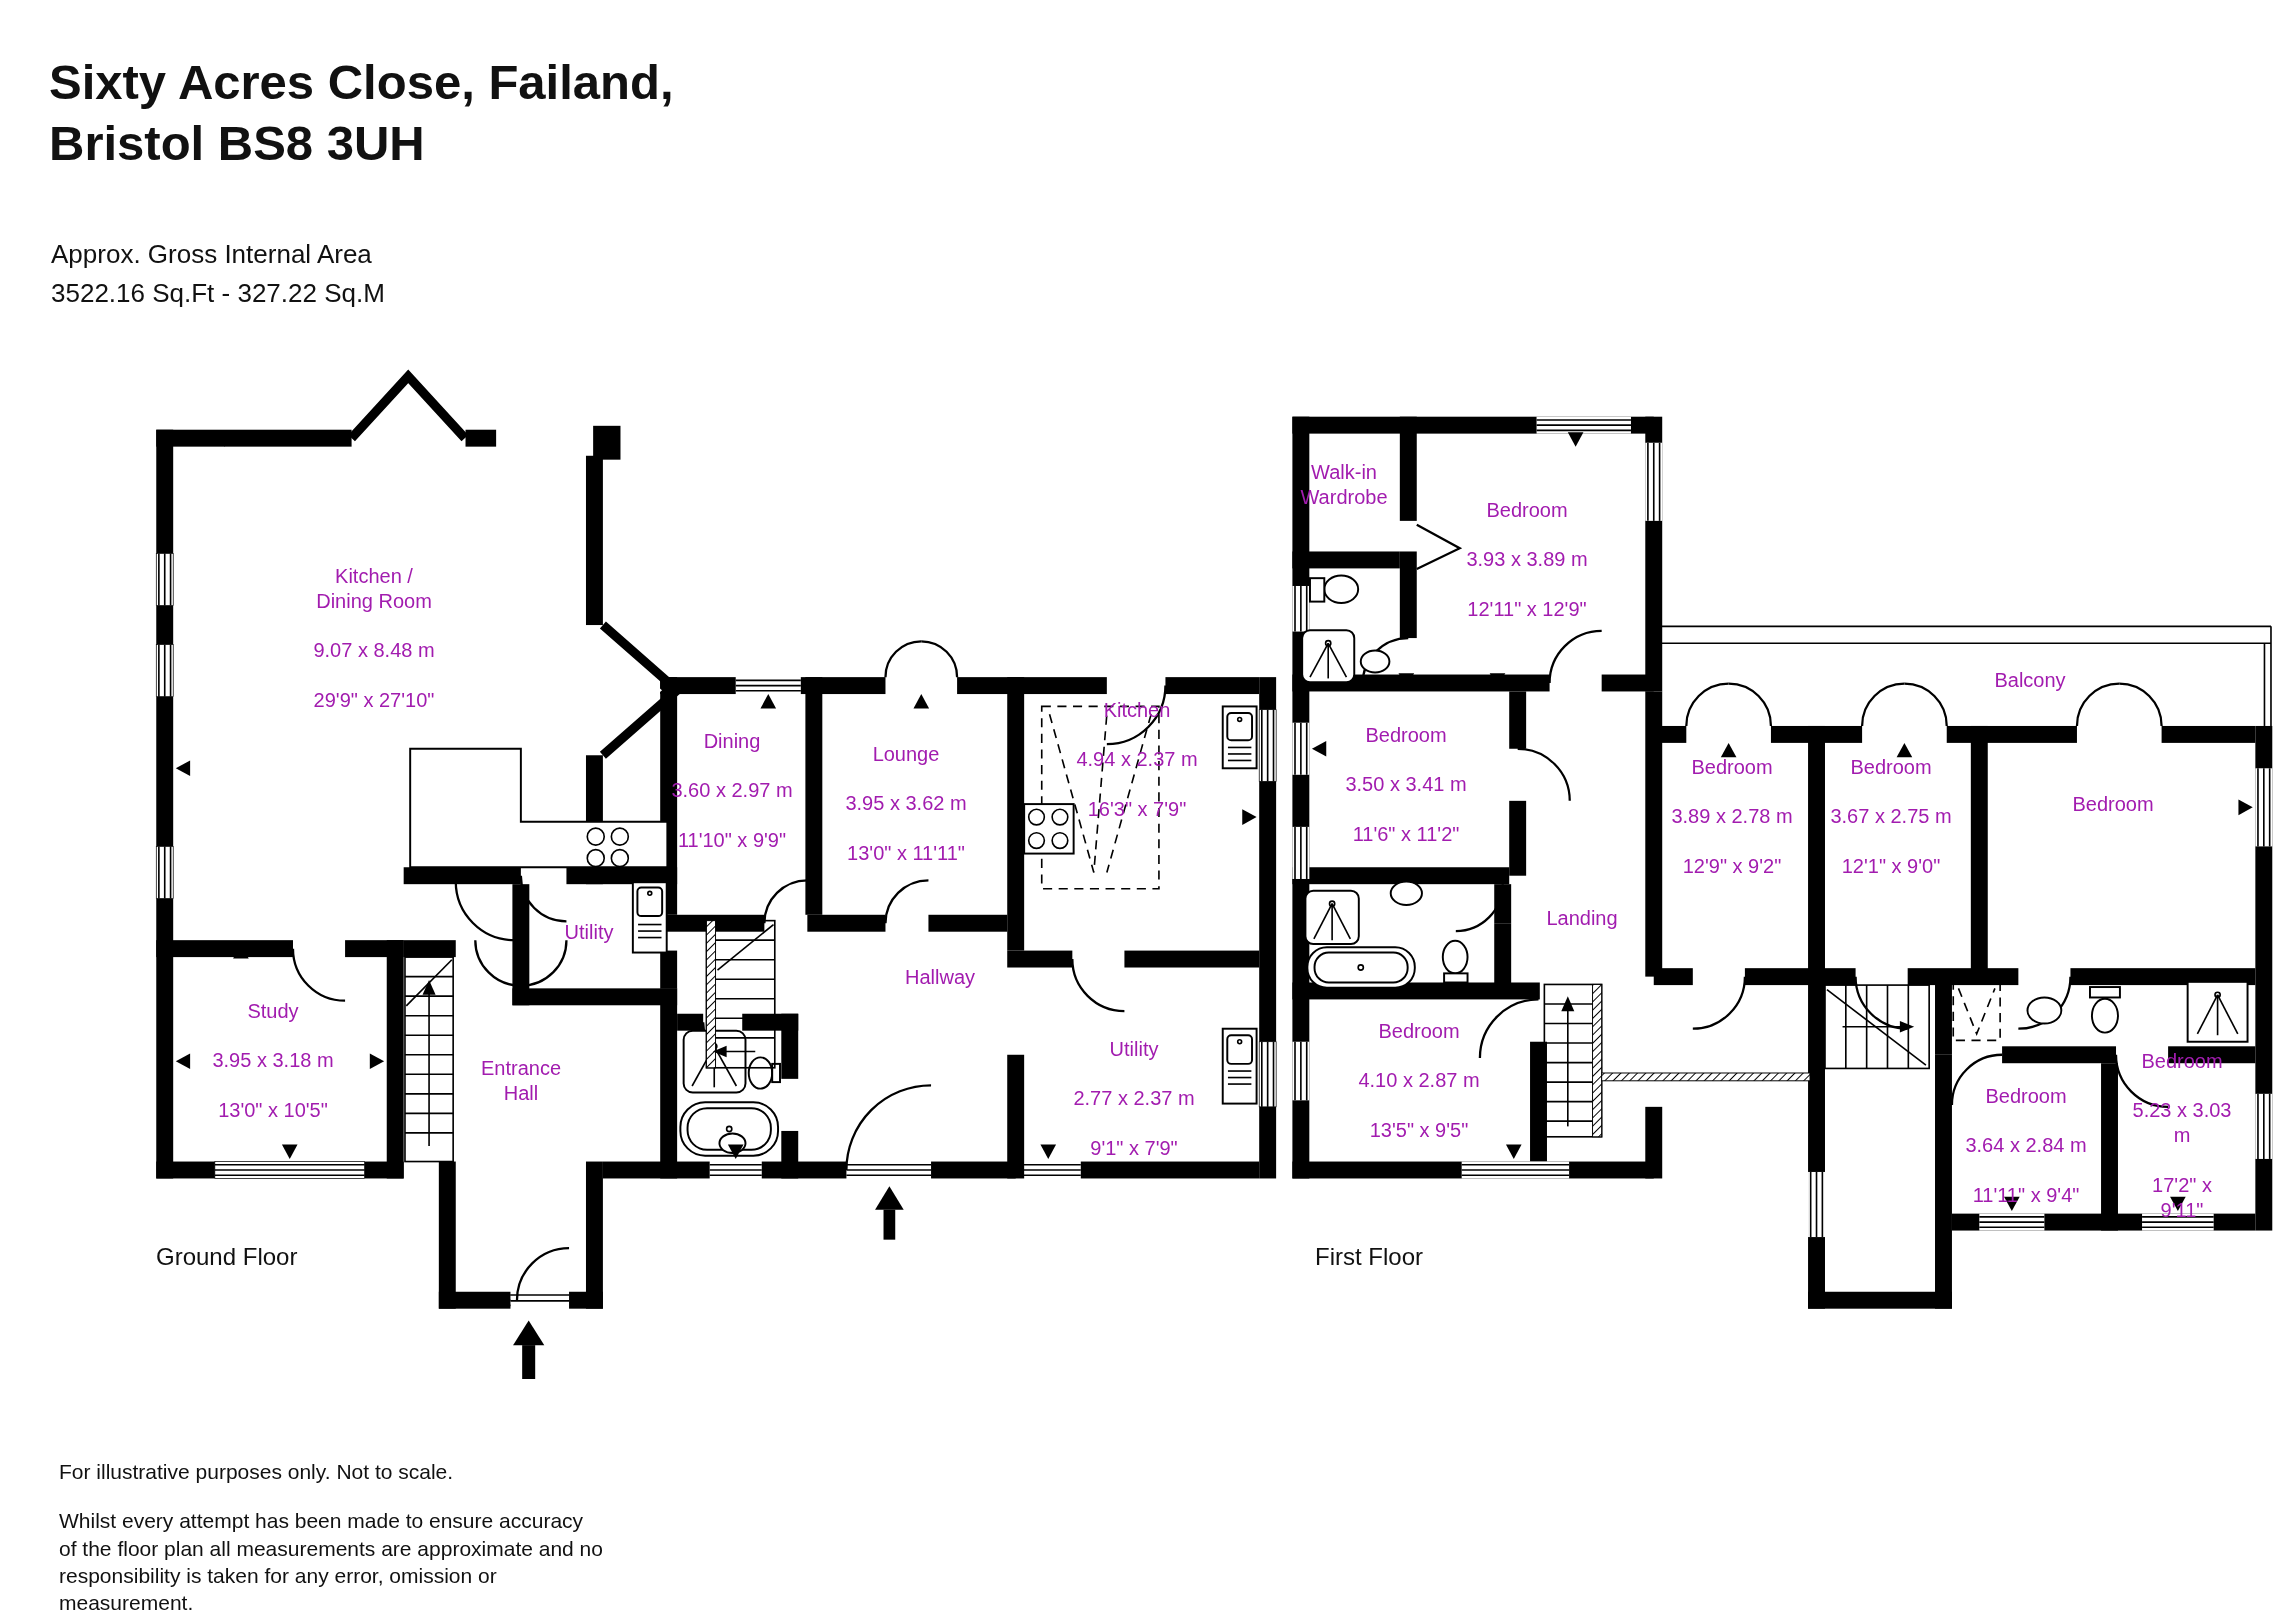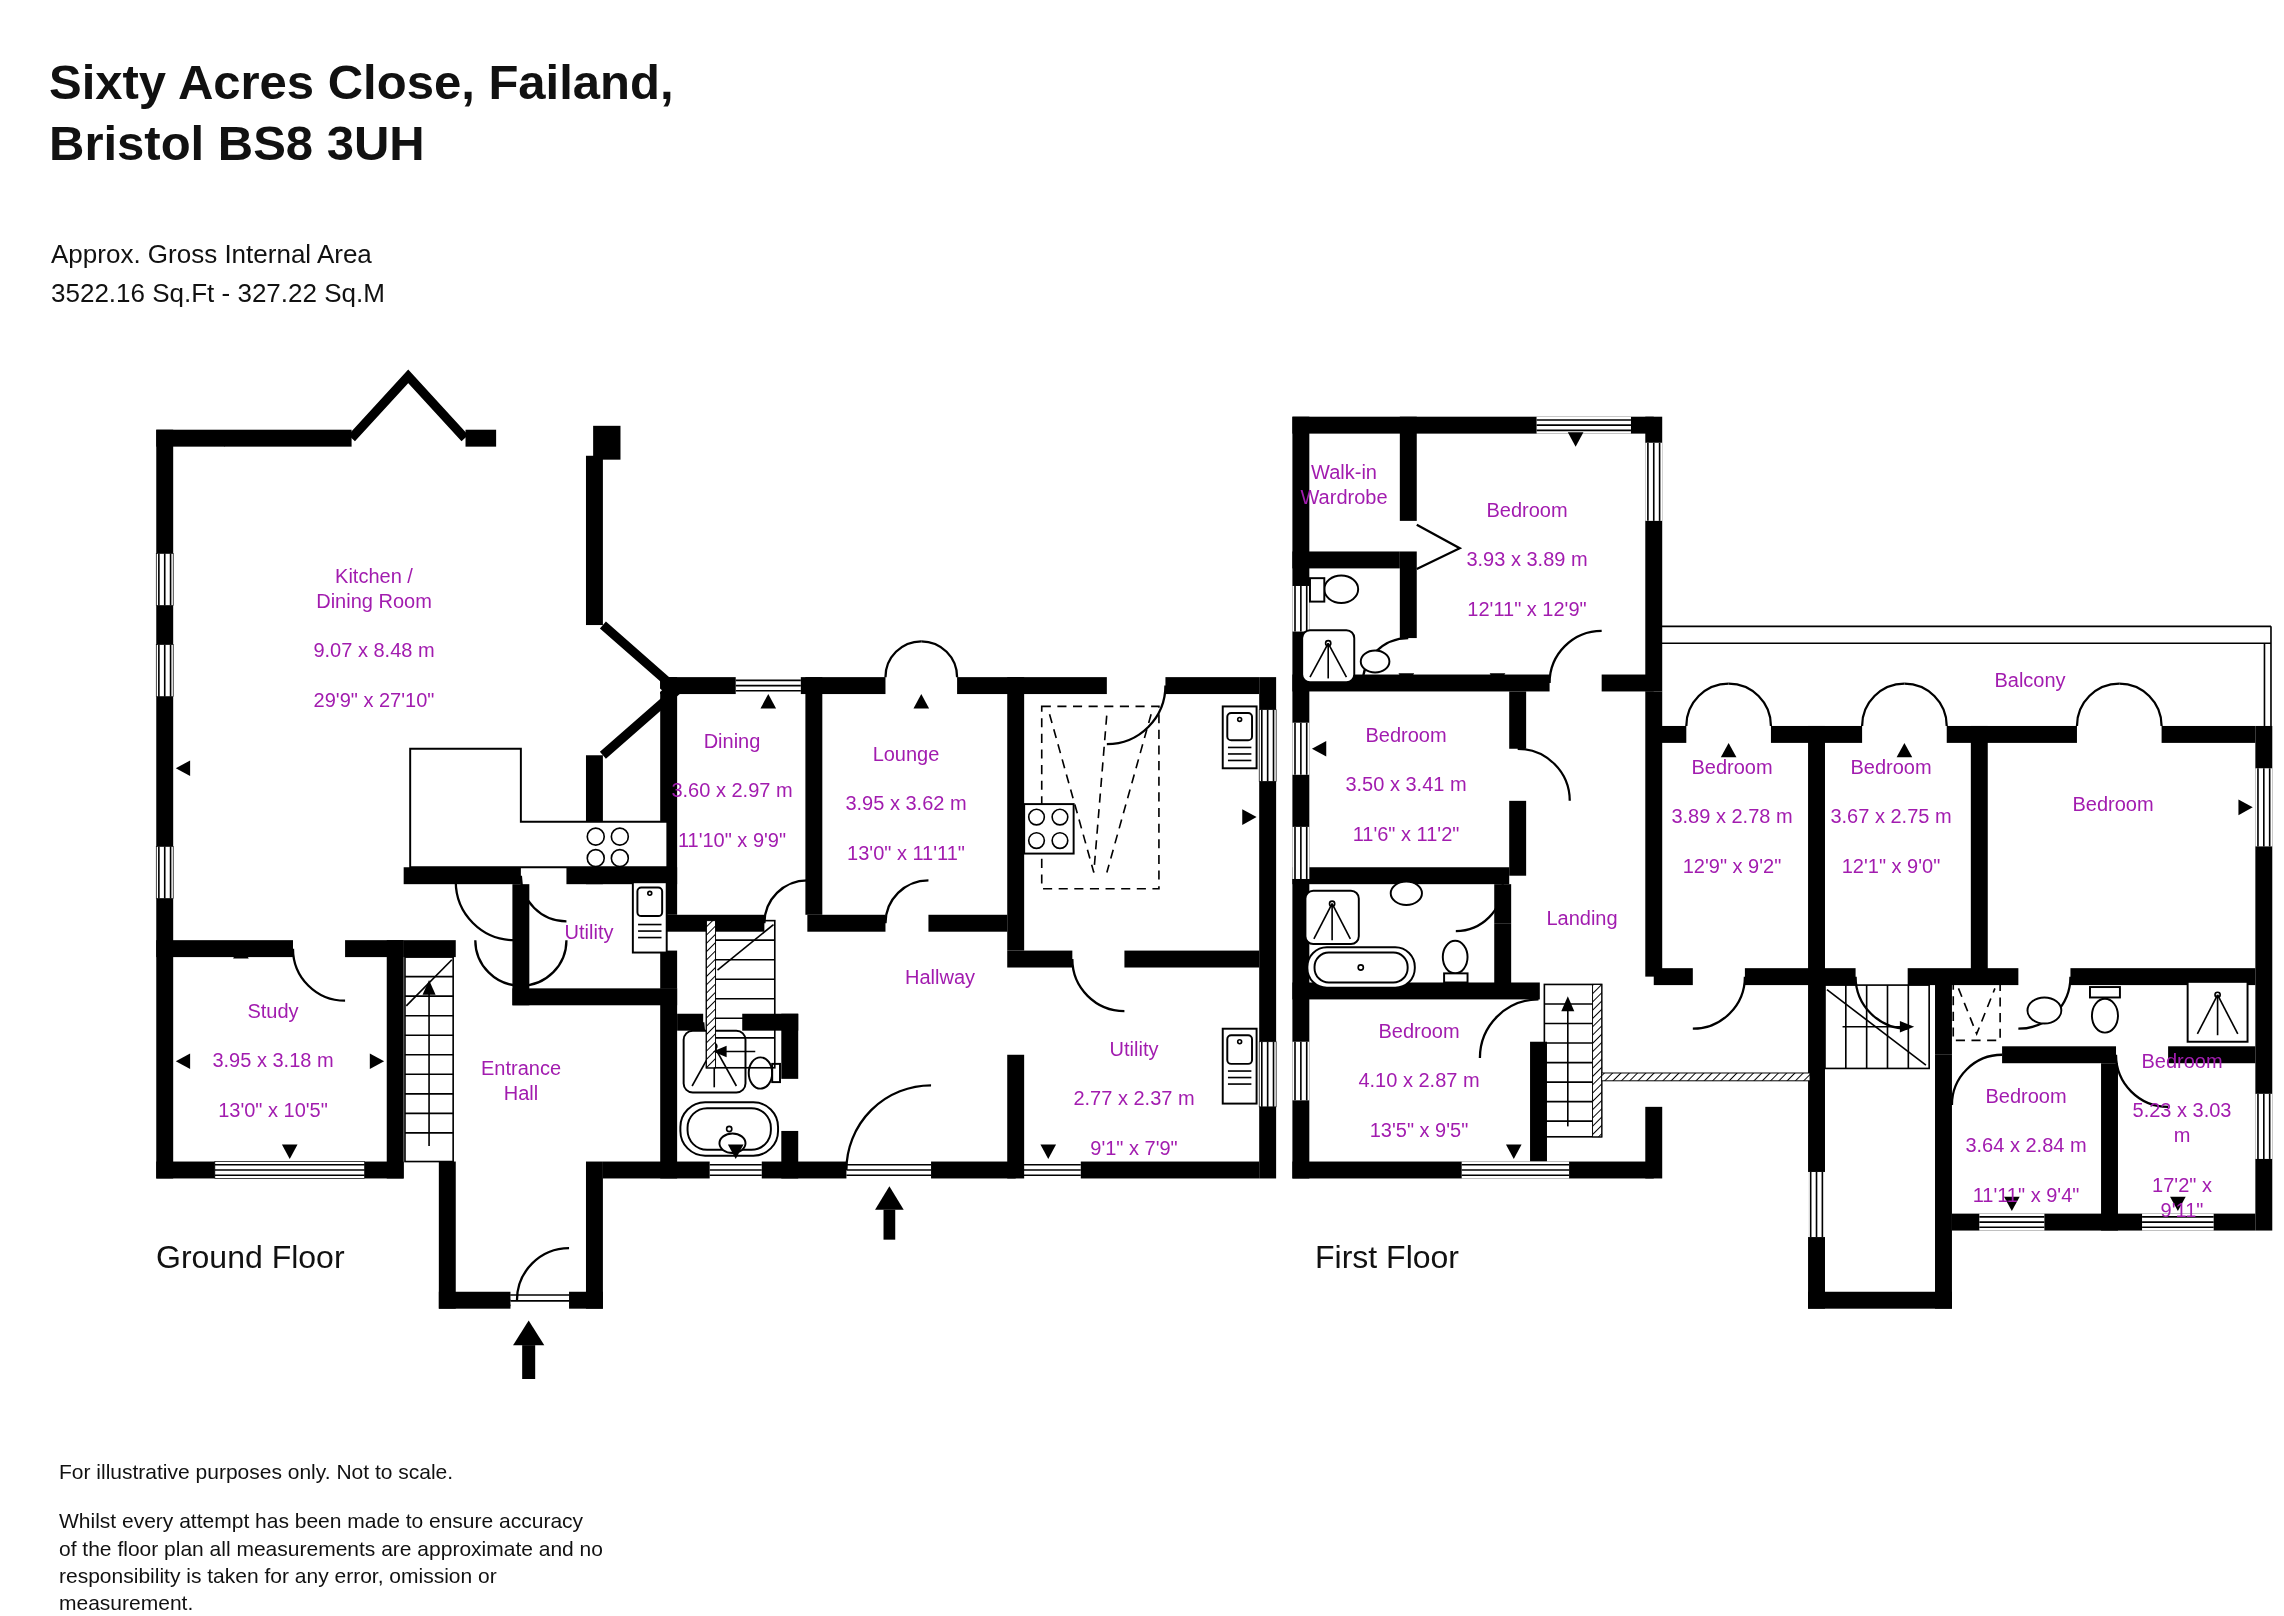--- a/index.html
+++ b/index.html
@@ -4,21 +4,21 @@
 <style>
   html,body{margin:0;padding:0;background:#ffffff;}
   #page{position:relative;width:2284px;height:1616px;background:#ffffff;overflow:hidden;
         font-family:"Liberation Sans", sans-serif;color:#111;}
   .title{position:absolute;left:49px;top:39px;font-size:49px;font-weight:bold;
          line-height:1.24;white-space:pre-line;letter-spacing:0px;color:#111;margin-top:13px;}
   .subtle{position:absolute;left:51px;top:215px;font-size:26px;line-height:1.5;color:#111;margin-top:20px;}
   svg{position:absolute;left:0;top:0;}
   .lbl{position:absolute;transform:translate(-50%,-50%);text-align:center;
        font-size:20px;line-height:1.24;white-space:pre-line;color:#a21caf;}
-  .floorlbl{position:absolute;transform:translateY(-50%);font-size:32px;color:#111;}
+  .floorlbl{position:absolute;transform:translateY(-50%);font-size:24px;color:#111;}
   .footer{position:absolute;left:59px;top:1458px;width:547px;font-size:21px;line-height:1.3;color:#111;}
   .footer .f1{margin-bottom:22px;}
   
   .w{fill:#000;}
   .arc{fill:none;stroke:#000;stroke-width:3.5;}
   .fx{fill:#fff;stroke:#000;stroke-width:3;}
   .tl{stroke:#000;stroke-width:2.5;fill:none;}
   .wl{stroke:#000;stroke-width:2.5;}
   .dash{fill:none;stroke:#000;stroke-width:2.5;stroke-dasharray:14 10;}
   .tri{fill:#000;}
@@ -547,20 +547,25 @@
   <div class="lbl" style="left:732px;top:791px;">
     <div>Dining</div>
     <div>3.60 x 2.97 m</div>
     <div>11'10" x 9'9"</div>
   </div>
   <div class="lbl" style="left:906px;top:804px;">
     <div>Lounge</div>
     <div>3.95 x 3.62 m</div>
     <div>13'0" x 11'11"</div>
   </div>
+  <div class="lbl" style="left:1137px;top:760px;">
+    <div>Kitchen</div>
+    <div>4.94 x 2.37 m</div>
+    <div>16'3" x 7'9"</div>
+  </div>
   <div class="lbl" style="left:589px;top:932px;">
     <div>Utility</div>
   </div>
   <div class="lbl" style="left:940px;top:977px;">
     <div>Hallway</div>
   </div>
   <div class="lbl" style="left:273px;top:1061px;">
     <div>Study</div>
     <div>3.95 x 3.18 m</div>
     <div>13'0" x 10'5"</div>

